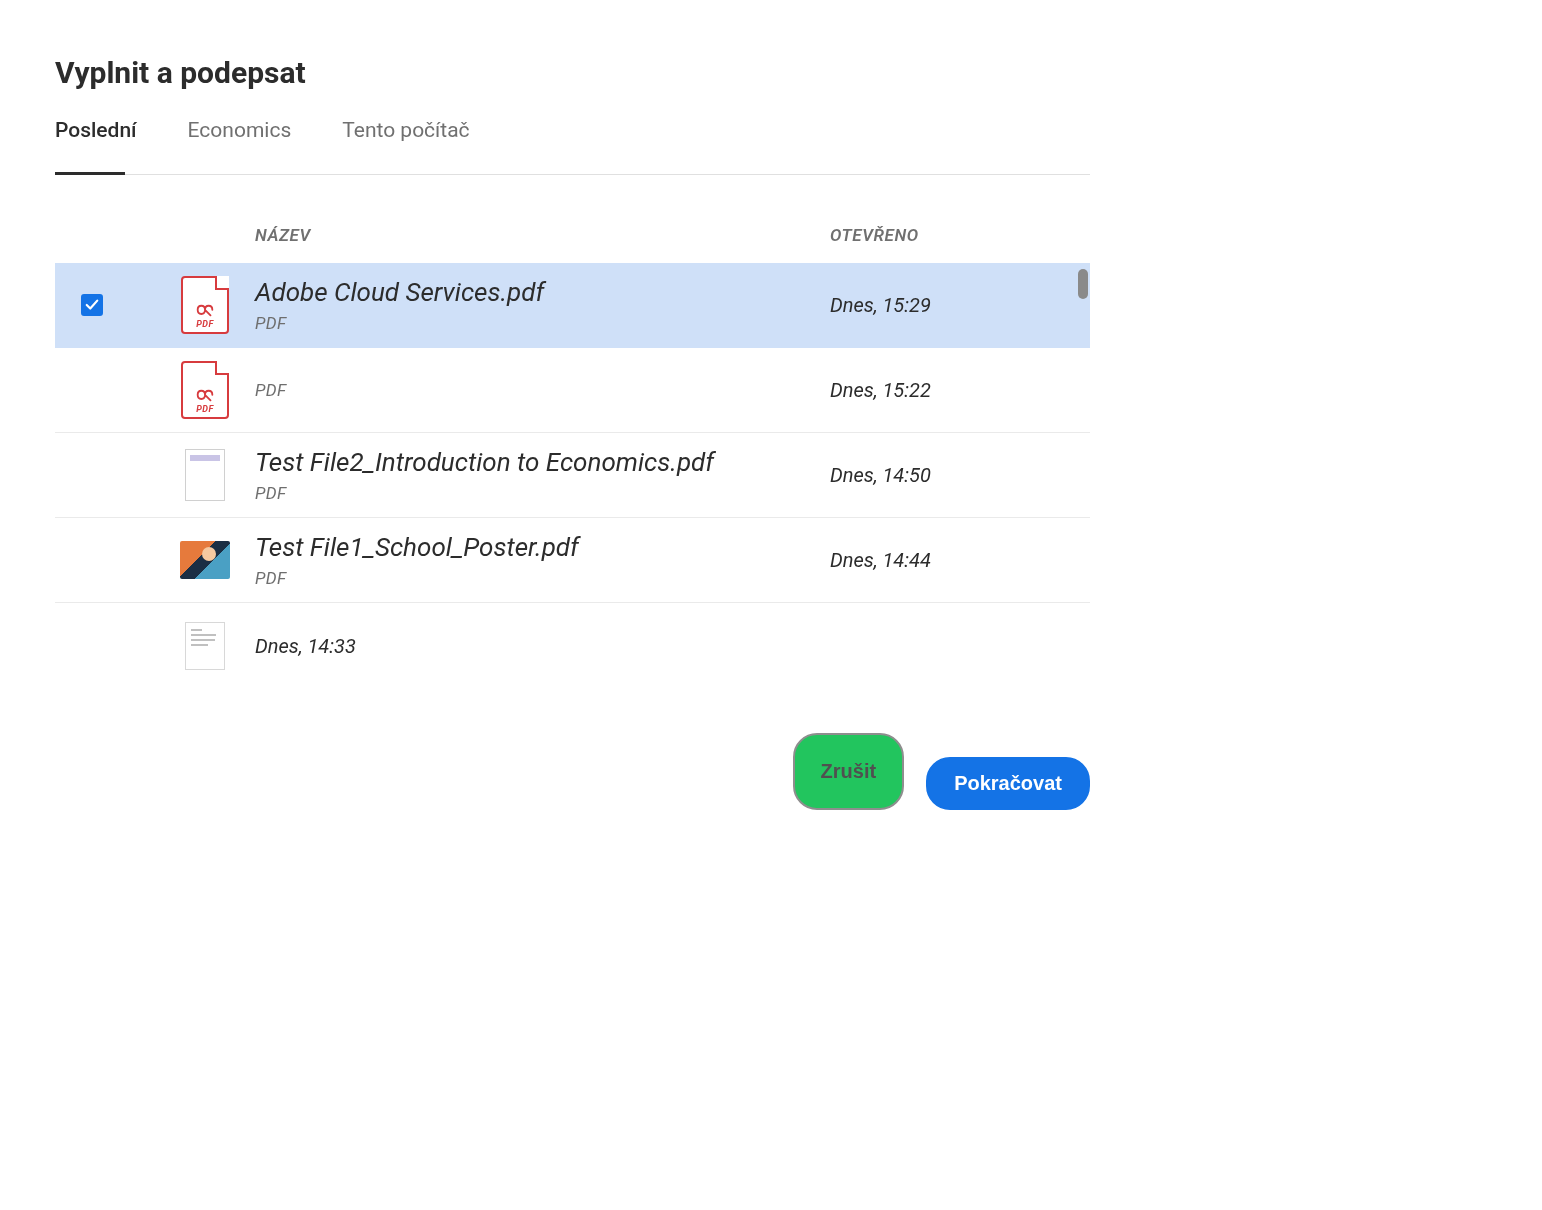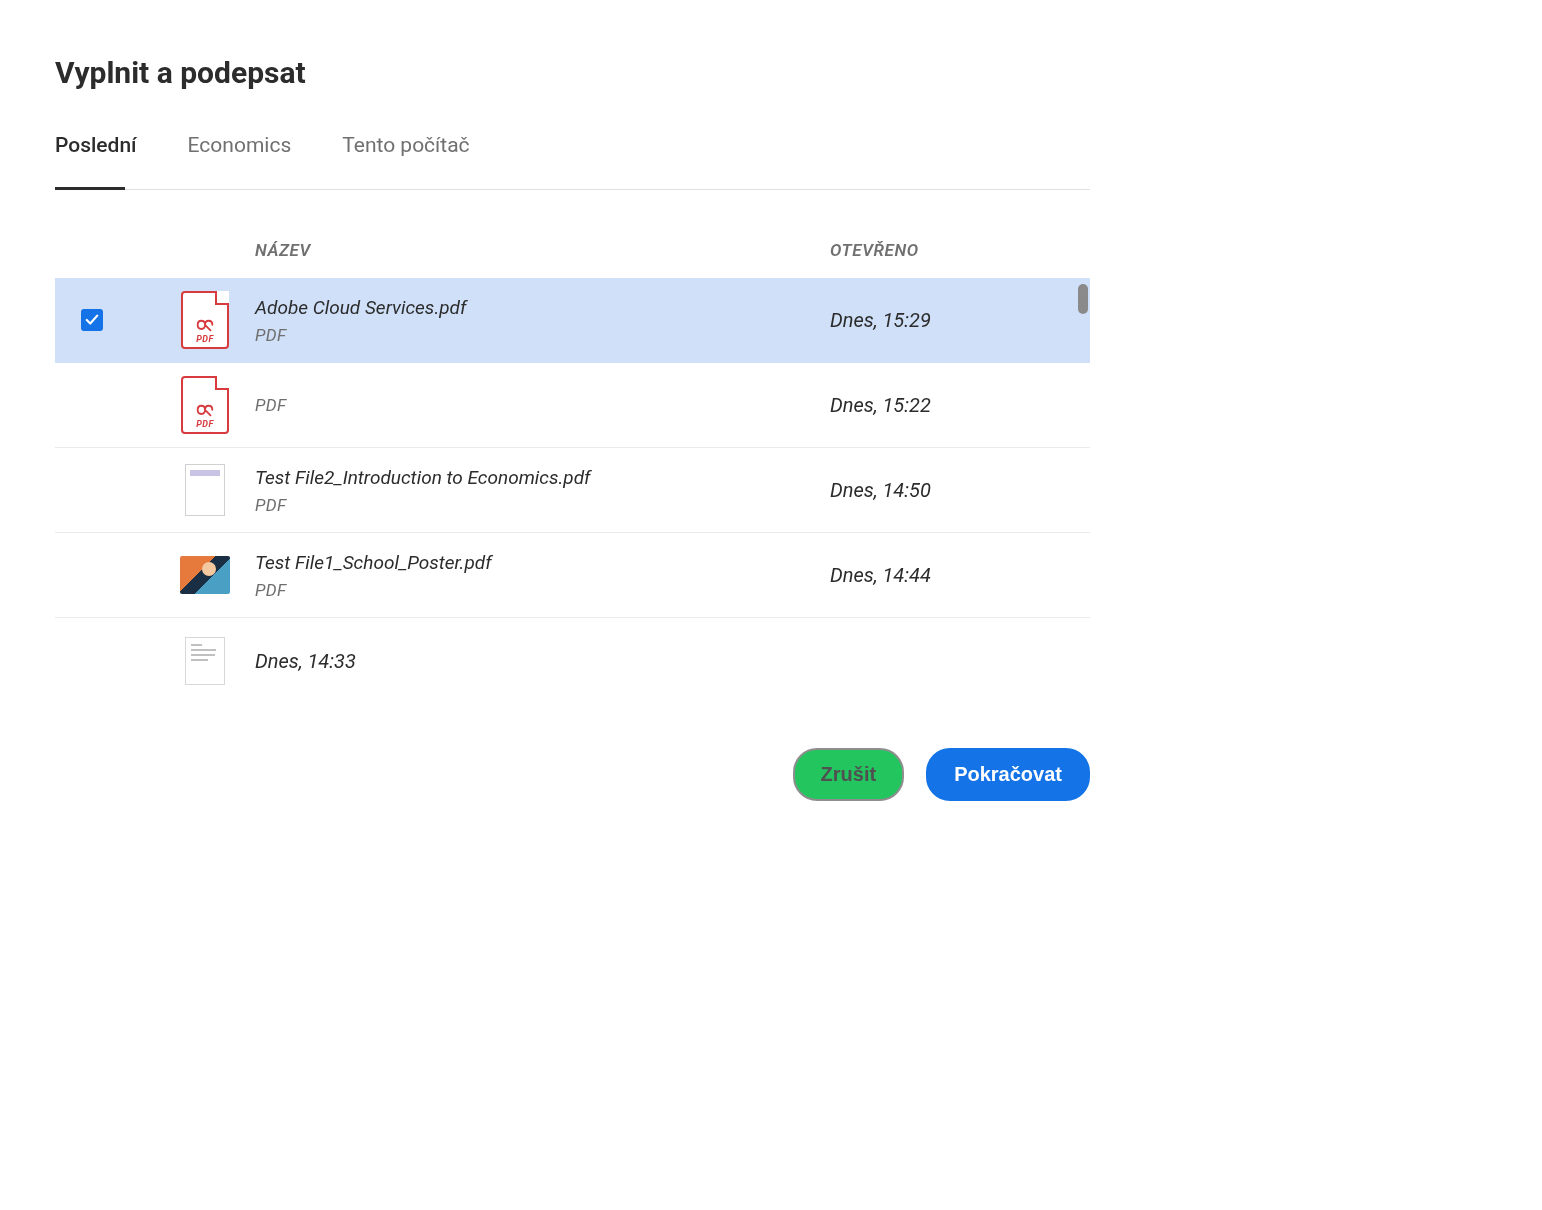--- a/index.html
+++ b/index.html
@@ -11,21 +11,21 @@
     height: 1210px;
   }
   .container {
     padding: 55px 55px 0 55px;
     width: 1145px;
   }
   .title {
     font-size: 30px;
     font-weight: 700;
     color: #2c2c2c;
-    margin-bottom: 43px;
+    margin-bottom: 28px;
   }
   .tabs {
     display: flex;
     gap: 51px;
     border-bottom: 1px solid #e0e0e0;
   }
   .tab {
     font-size: 21px;
     color: #707070;
     padding-bottom: 32px;
@@ -175,21 +175,21 @@
   .letter-thumb div:nth-child(1){width:40%;}
   .letter-thumb div:nth-child(2){width:90%;}
   .letter-thumb div:nth-child(3){width:85%;}
   .letter-thumb div:nth-child(4){width:60%;}
   .name-cell {
     display: flex;
     flex-direction: column;
     gap: 6px;
   }
   .file-name {
-    font-size: 19px;
+    font-size: 26px;
     color: #2c2c2c;
   }
   .file-type {
     font-size: 17px;
     color: #6e6e6e;
     letter-spacing: 0.4px;
   }
   .opened-cell {
     font-size: 20px;
     color: #2c2c2c;
@@ -222,20 +222,21 @@
   }
   .btn-secondary {
     background: #22c55e;
     border: 2px solid #8e8e8e;
     color: #505050;
   }
   .btn-primary {
     background: #1473e6;
     border: 2px solid #1473e6;
     color: #fff;
+    margin-top: 24px;
   }
   .rows-clip {
     max-height: 480px;
     overflow: hidden;
     position: relative;
   }
 </style>
 </head>
 <body>
 

